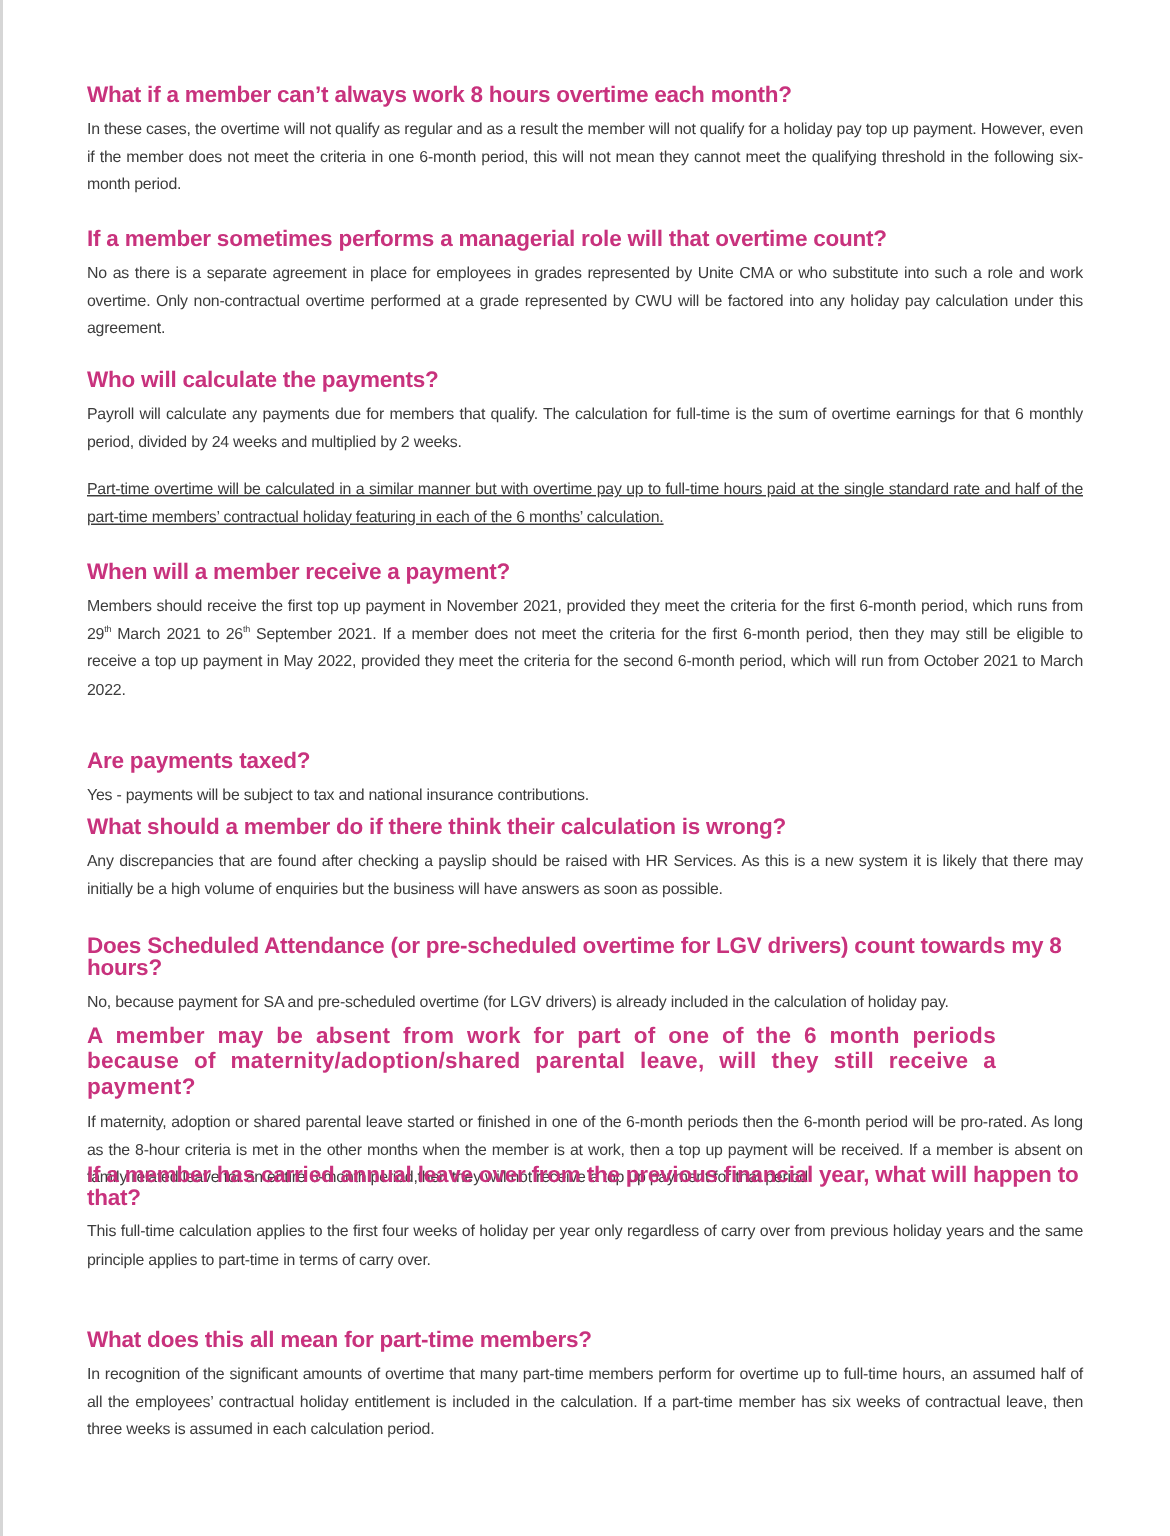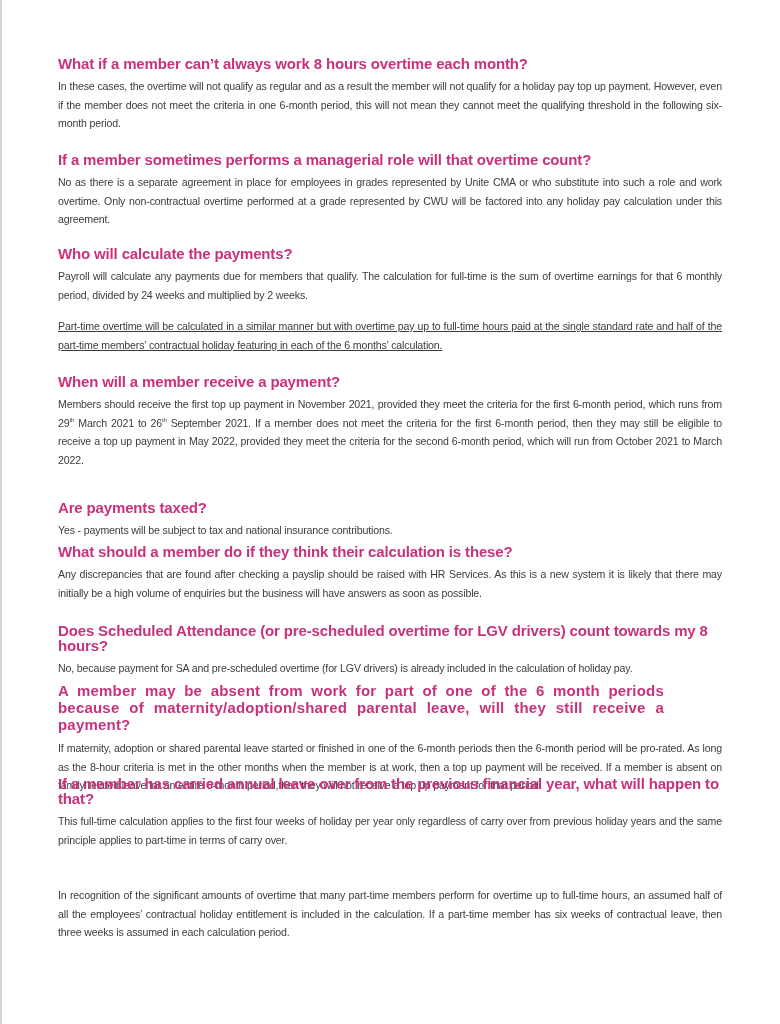--- a/index.html
+++ b/index.html
@@ -91,36 +91,37 @@
     <p class="q">When will a member receive a payment?</p>
     <p class="a"><span>Members should receive the first top up payment in November 2021, provided they meet the criteria for the first 6-month period, which runs from 29</span><sup>th</sup><span> March 2021 to 26</span><sup>th</sup><span> September 2021. If a member does not meet the criteria for the first 6-month period, then they may still be eligible to receive a top up payment in May 2022, provided they meet the criteria for the second 6-month period, which will run from October 2021 to March 2022.</span></p>
   </div>
 
   <div class="faq-item" style="top:500px;">
     <p class="q">Are payments taxed?</p>
     <p class="a">Yes - payments will be subject to tax and national insurance contributions.</p>
   </div>
 
   <div class="faq-item" style="top:544px;">
-    <p class="q">What should a member do if they think their calculation is these?</p>
+    <p class="q">What should a member do if there think their calculation is wrong?</p>
     <p class="a">Any discrepancies that are found after checking a payslip should be raised with HR Services. As this is a new system it is likely that there may initially be a high volume of enquiries but the business will have answers as soon as possible.</p>
   </div>
 
   <div class="faq-item" style="top:623px;">
     <p class="q">Does Scheduled Attendance (or pre-scheduled overtime for LGV drivers) count towards my 8 hours?</p>
     <p class="a">No, because payment for SA and pre-scheduled overtime (for LGV drivers) is already included in the calculation of holiday pay.</p>
   </div>
 
   <div class="faq-item" style="top:682px;">
     <p class="q justified" style="line-height:17px;">A member may be absent from work for part of one of the 6 month periods because of maternity/adoption/shared parental leave, will they still receive a payment?</p>
     <p class="a">If maternity, adoption or shared parental leave started or finished in one of the 6-month periods then the 6-month period will be pro-rated. As long as the 8-hour criteria is met in the other months when the member is at work, then a top up payment will be received. If a member is absent on family related leave for an entire 6-month period,then they will not receive a top up payment for that period.</p>
   </div>
 
   <div class="faq-item" style="top:776px;">
     <p class="q">If a member has carried annual leave over from the previous financial year, what will happen to that?</p>
     <p class="a">This full-time calculation applies to the first four weeks of holiday per year only regardless of carry over from previous holiday years and the same principle applies to part-time in terms of carry over.</p>
   </div>
 
   <div class="faq-item" style="top:886px;">
+    <p class="q">What does this all mean for part-time members?</p>
     <p class="a">In recognition of the significant amounts of overtime that many part-time members perform for overtime up to full-time hours, an assumed half of all the employees’ contractual holiday entitlement is included in the calculation. If a part-time member has six weeks of contractual leave, then three weeks is assumed in each calculation period.</p>
   </div>
 
 </div>
 
 </body></html>

